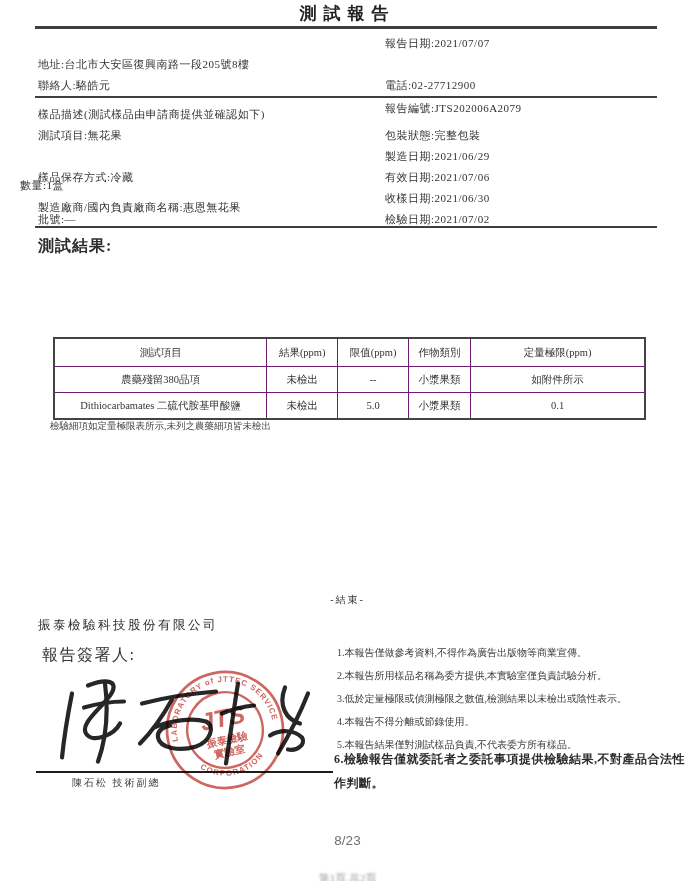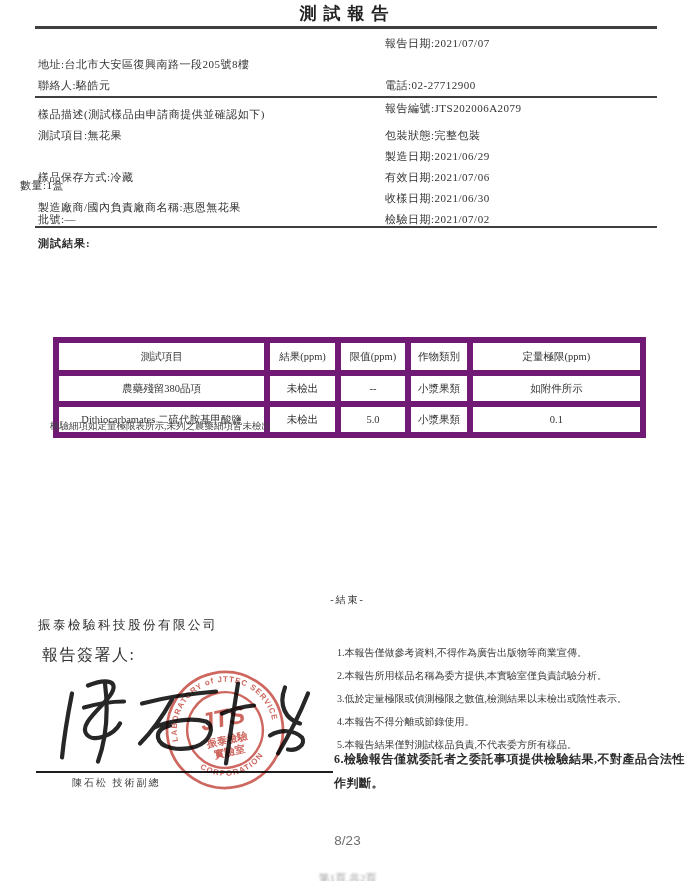--- a/index.html
+++ b/index.html
@@ -3,24 +3,24 @@
 <meta charset="utf-8">
 <style>
   html,body{margin:0;padding:0;background:#fff;}
   .page{position:relative;width:695px;height:881px;background:#fff;overflow:hidden;
         font-family:"Liberation Serif","DejaVu Serif",serif;color:#333;}
   .abs{position:absolute;white-space:nowrap;}
   .rule{position:absolute;background:#3f3f3f;}
   .doc-title{position:absolute;top:2px;left:0;width:100%;text-align:center;
              font-size:17px;font-weight:bold;letter-spacing:7px;color:#222;}
   .fld{font-size:11px;color:#333;letter-spacing:0.5px;}
-  .sec-head{font-size:11px;font-weight:bold;color:#2c2c2c;letter-spacing:1px;}
+  .sec-head{font-size:16px;font-weight:bold;color:#2c2c2c;letter-spacing:1px;}
   table.results{position:absolute;left:53px;top:337px;width:593px;border-collapse:collapse;
                 font-size:10.5px;color:#333;text-align:center;table-layout:fixed;}
-  table.results th,table.results td{border:6px solid #701a75;font-weight:normal;padding:0 3px;
+  table.results th,table.results td{border:1px solid #701a75;font-weight:normal;padding:0 3px;
                 overflow:hidden;}
   table.results{border:2px solid #444;}
   table.results th{height:27px;}
   table.results td{height:25px;}
   .footnote{font-size:9.5px;color:#444;}
   .remarks{position:absolute;left:38px;top:514px;font-size:9.5px;color:#3a3a3a;line-height:16px;}
   .remarks div{white-space:nowrap;}
   .endmark{position:absolute;top:593px;left:0;width:100%;text-align:center;
            font-size:10px;color:#333;letter-spacing:2px;}
   .company{position:absolute;left:38px;top:617px;font-size:12.5px;letter-spacing:2.5px;color:#2e2e2e;}

